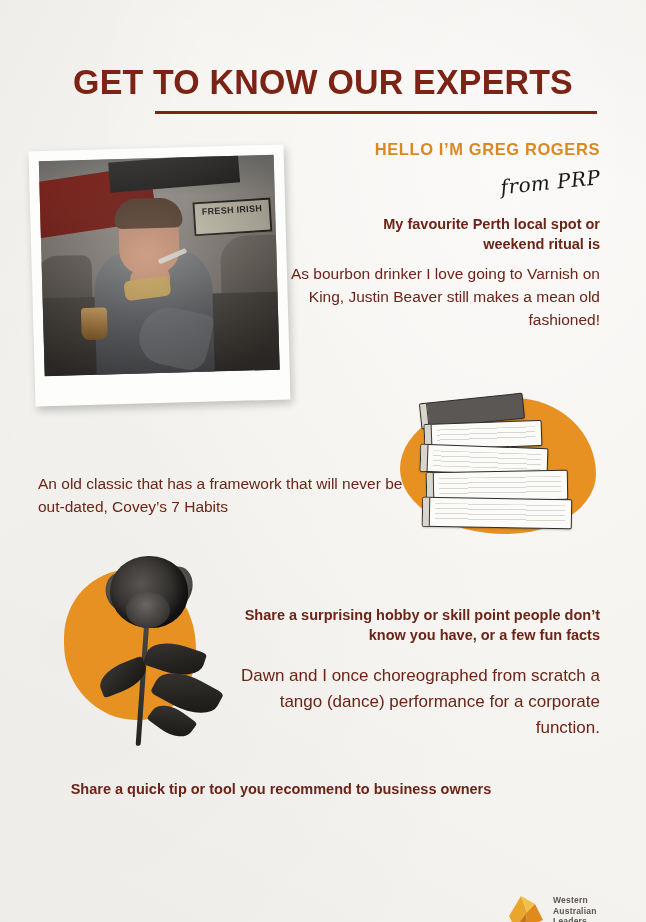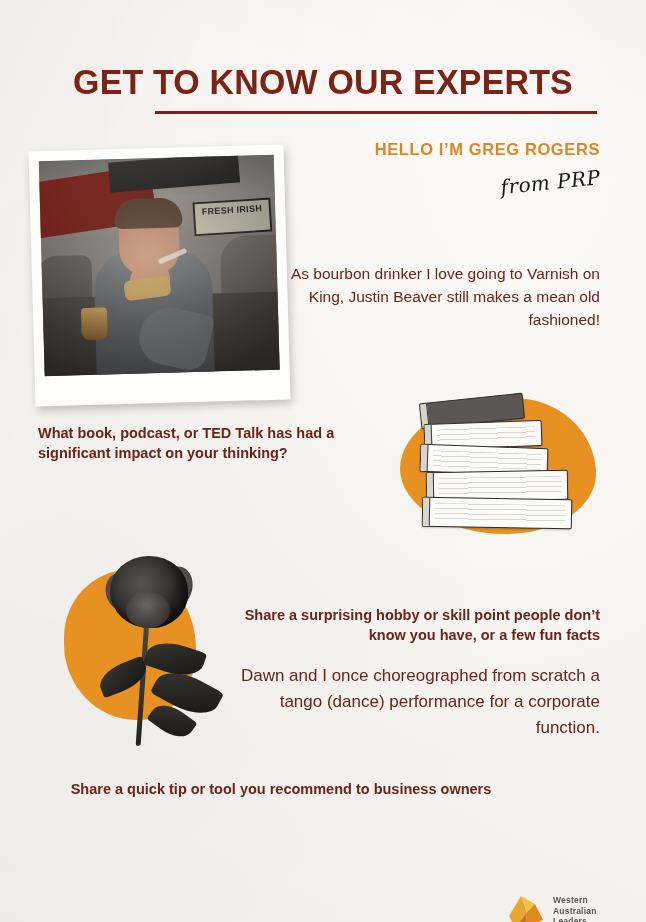--- a/index.html
+++ b/index.html
@@ -363,23 +363,24 @@
       <div class="ph-head"></div>
       <div class="ph-hair"></div>
       <div class="ph-utensil"></div>
       <div class="ph-hand"></div>
       <div class="ph-food"></div>
       <div class="ph-glass"></div>
       <div class="ph-grade"></div>
     </div>
   </div>
 
+  <div class="q" id="q1">My favourite Perth local spot or weekend ritual is</div>
   <div class="a" id="a1">As bourbon drinker I love going to Varnish on King, Justin Beaver still makes a mean old fashioned!</div>
 
-  <div class="q" id="q2">What book, podcast, or TED Talk has had a significant impact on your thinking?</div>
+  <div class="a" id="a2">An old classic that has a framework that will never be out-dated, Covey’s 7 Habits</div>
 
   <div class="books-wrap">
     <div class="blob-orange books-blob"></div>
     <div class="book" id="book1">
         <div class="spine"></div>
       </div>
     <div class="book" id="book2">
         <div class="spine"></div>
         <div class="lines"></div>
       </div>

